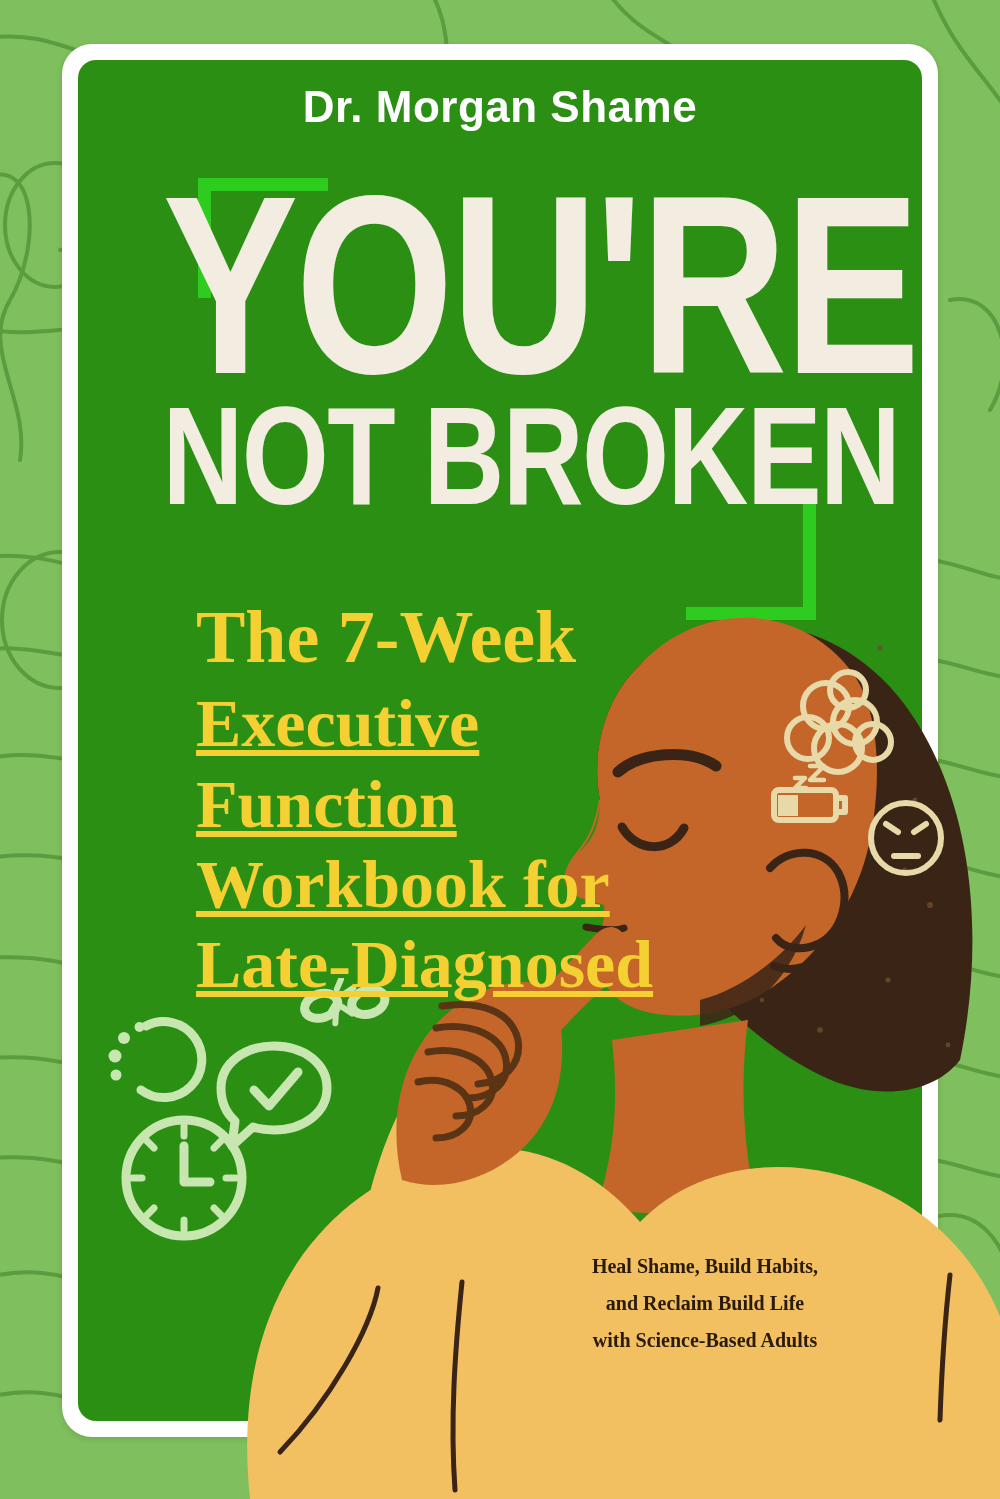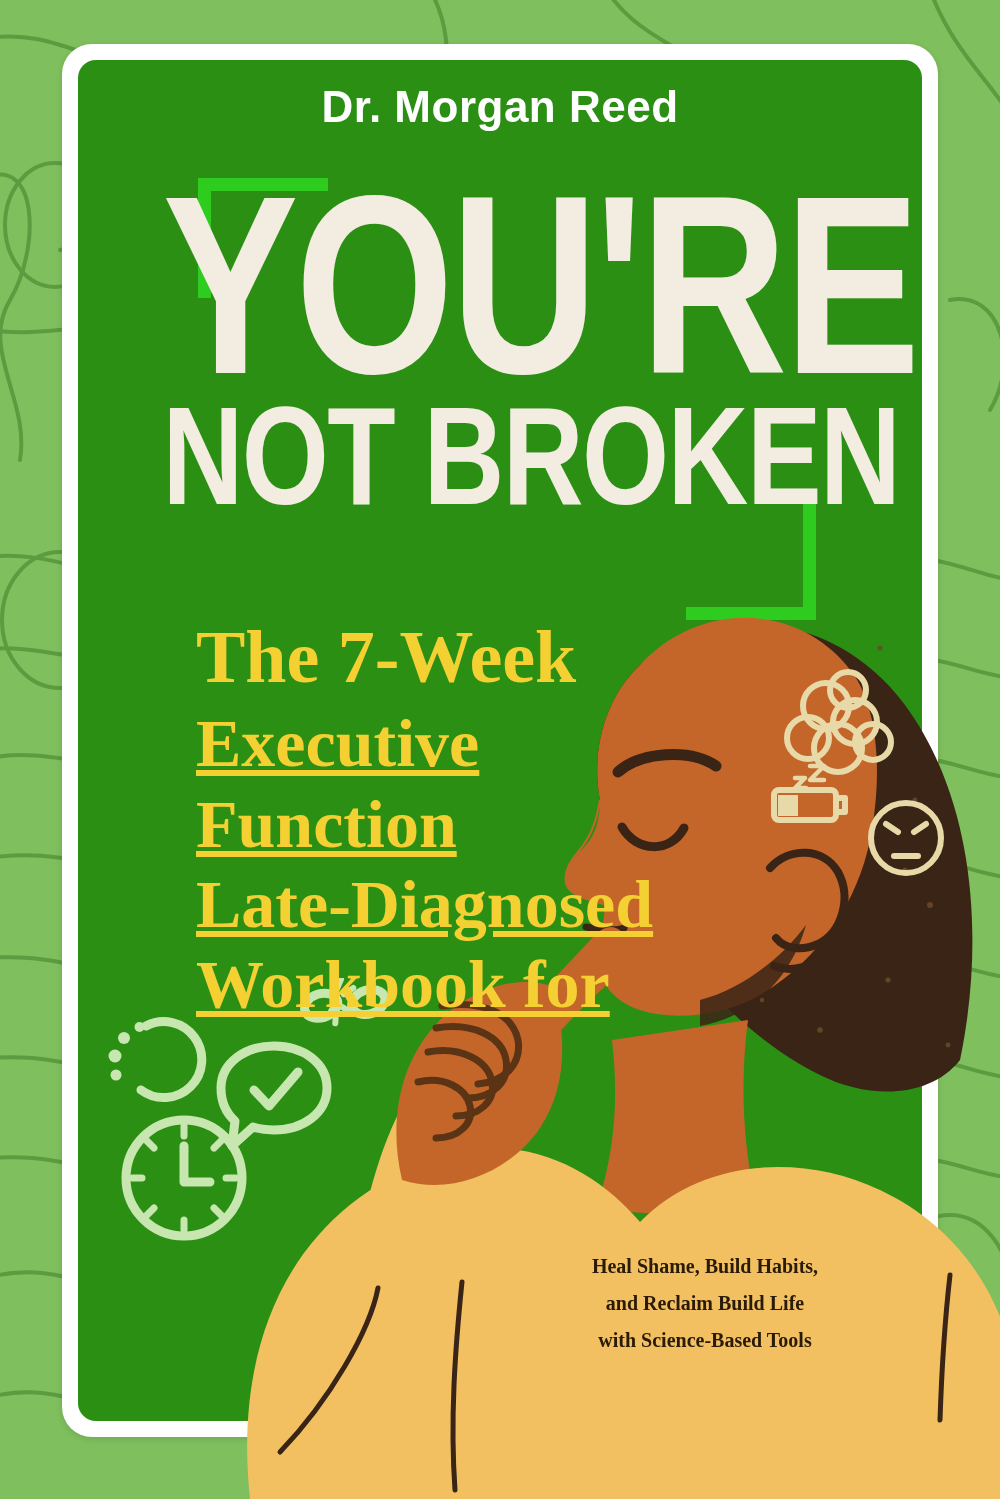--- a/index.html
+++ b/index.html
@@ -62,21 +62,21 @@
     line-height:.82;
     transform:scaleX(.80);
     white-space:nowrap;
     margin:0;
   }
   .title-1{font-size:255px;letter-spacing:-4px;}
   .title-2{font-size:140px;letter-spacing:-2px;margin-top:10px;}
 
   
   .subtitle{
-    position:absolute;left:118px;top:560px;width:530px;
+    position:absolute;left:118px;top:540px;width:530px;
     color:#f5d033;
     font-family:"Liberation Serif", serif;
     font-weight:bold;
     z-index:6;
   }
   .sub-lead{font-size:74px;line-height:1.02;margin:0 0 8px 0;}
   .sub-rest{font-size:68px;line-height:1.18;margin:0;text-decoration:underline;}
 
   
   .panel-icons{position:absolute;left:106px;top:978px;width:300px;height:280px;z-index:4;}
@@ -145,41 +145,41 @@
         <path d="M300,1470 C360,1440 420,1500 480,1475"></path>
         <path d="M120,1330 C180,1300 240,1370 300,1340"></path>
       </g>
     </svg>
   </div>
 
   <div class="white-frame"></div>
 
   <div class="green-panel">
 
-    <div class="author">Dr. Morgan Reed</div>
+    <div class="author">Dr. Morgan Shame</div>
 
     <div class="bracket bracket-tl">
       <span class="h"></span>
         <span class="v"></span>
     </div>
     <div class="bracket bracket-br">
       <span class="h"></span>
         <span class="v"></span>
     </div>
 
     <div class="title-wrap">
       <div class="title-1">YOU'RE</div>
       <div class="title-2">NOT BROKEN</div>
     </div>
 
     <div class="subtitle">
       <div class="sub-lead">The 7-Week</div>
       <div class="sub-rest">Executive Function</div>
+      <div class="sub-rest">Workbook for</div>
       <div class="sub-rest">Late-Diagnosed</div>
-      <div class="sub-rest">Workbook for</div>
     </div>
 
   </div>
 
   <div class="panel-icons">
     <svg viewBox="0 0 300 280" width="300" height="280">
       <g fill="none" stroke="#c8e6b0" stroke-width="9" stroke-linecap="round" stroke-linejoin="round">
 
         <g>
           <path d="M40,48 A38,38 0 1 1 35,112"></path>
@@ -355,16 +355,16 @@
           <path d="M428,1052 C460,1046 488,1060 492,1082 C496,1102 478,1116 456,1116"></path>
           <path d="M418,1082 C444,1076 466,1088 470,1106 C474,1124 458,1138 436,1138"></path>
         </g>
       </g>
     </svg>
   </div>
 
   <div class="tagline">
     <div>Heal Shame, Build Habits,</div>
     <div>and Reclaim Build Life</div>
-    <div>with Science-Based Tools</div>
+    <div>with Science-Based Adults</div>
   </div>
 
 </div>
 
 </body></html>

